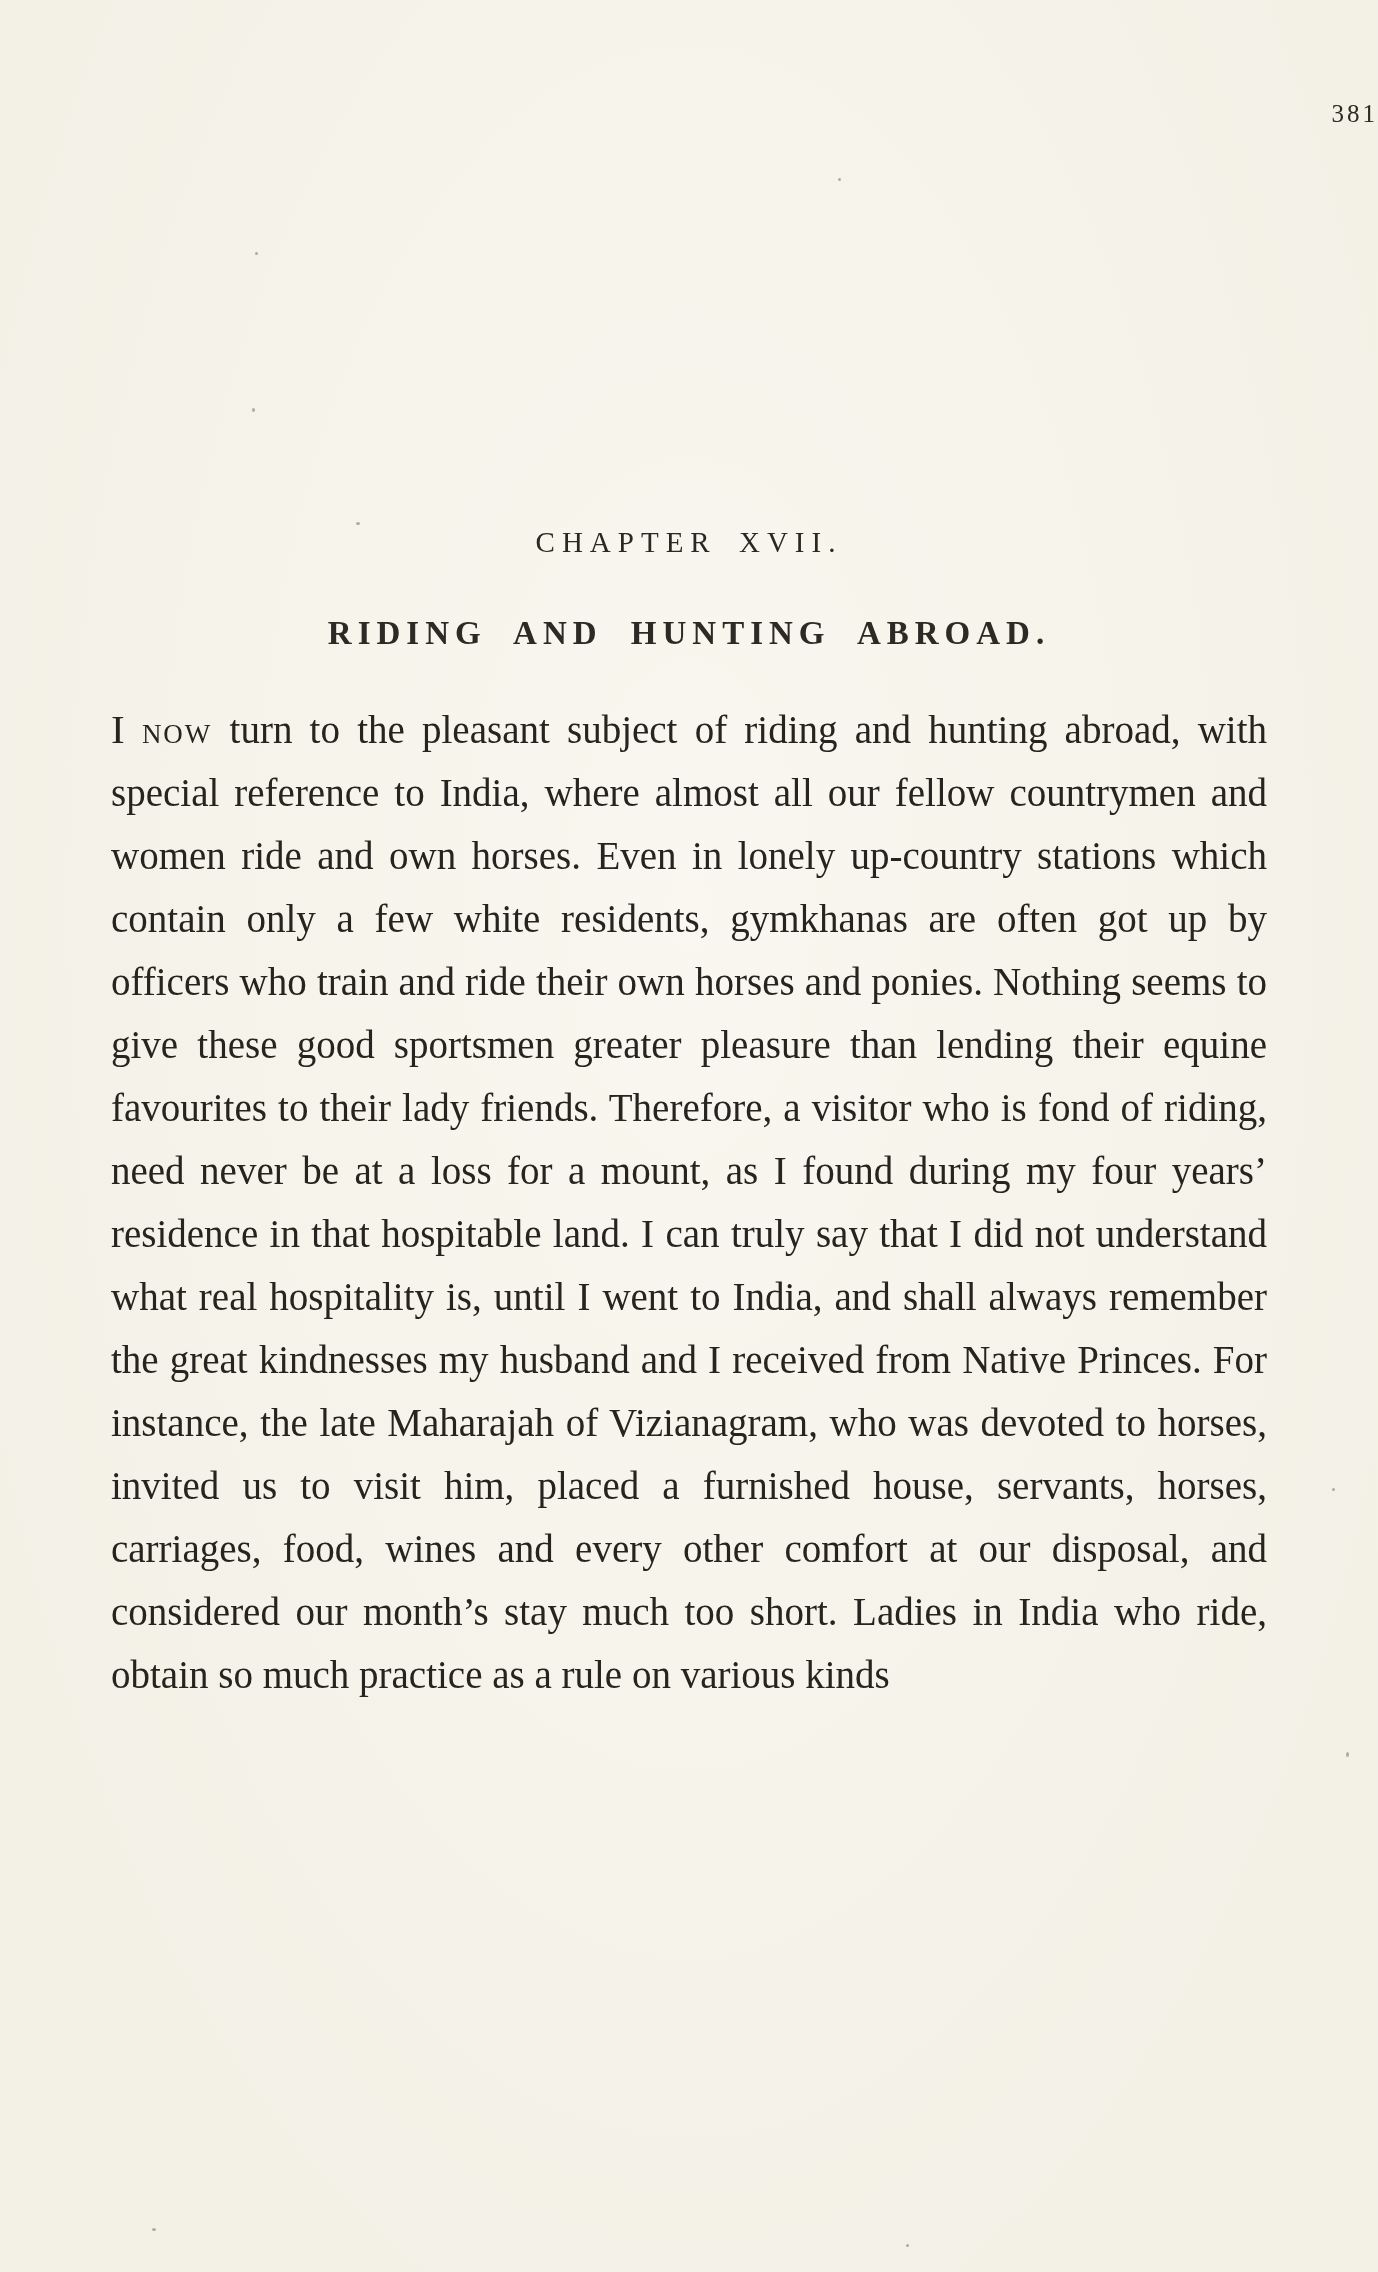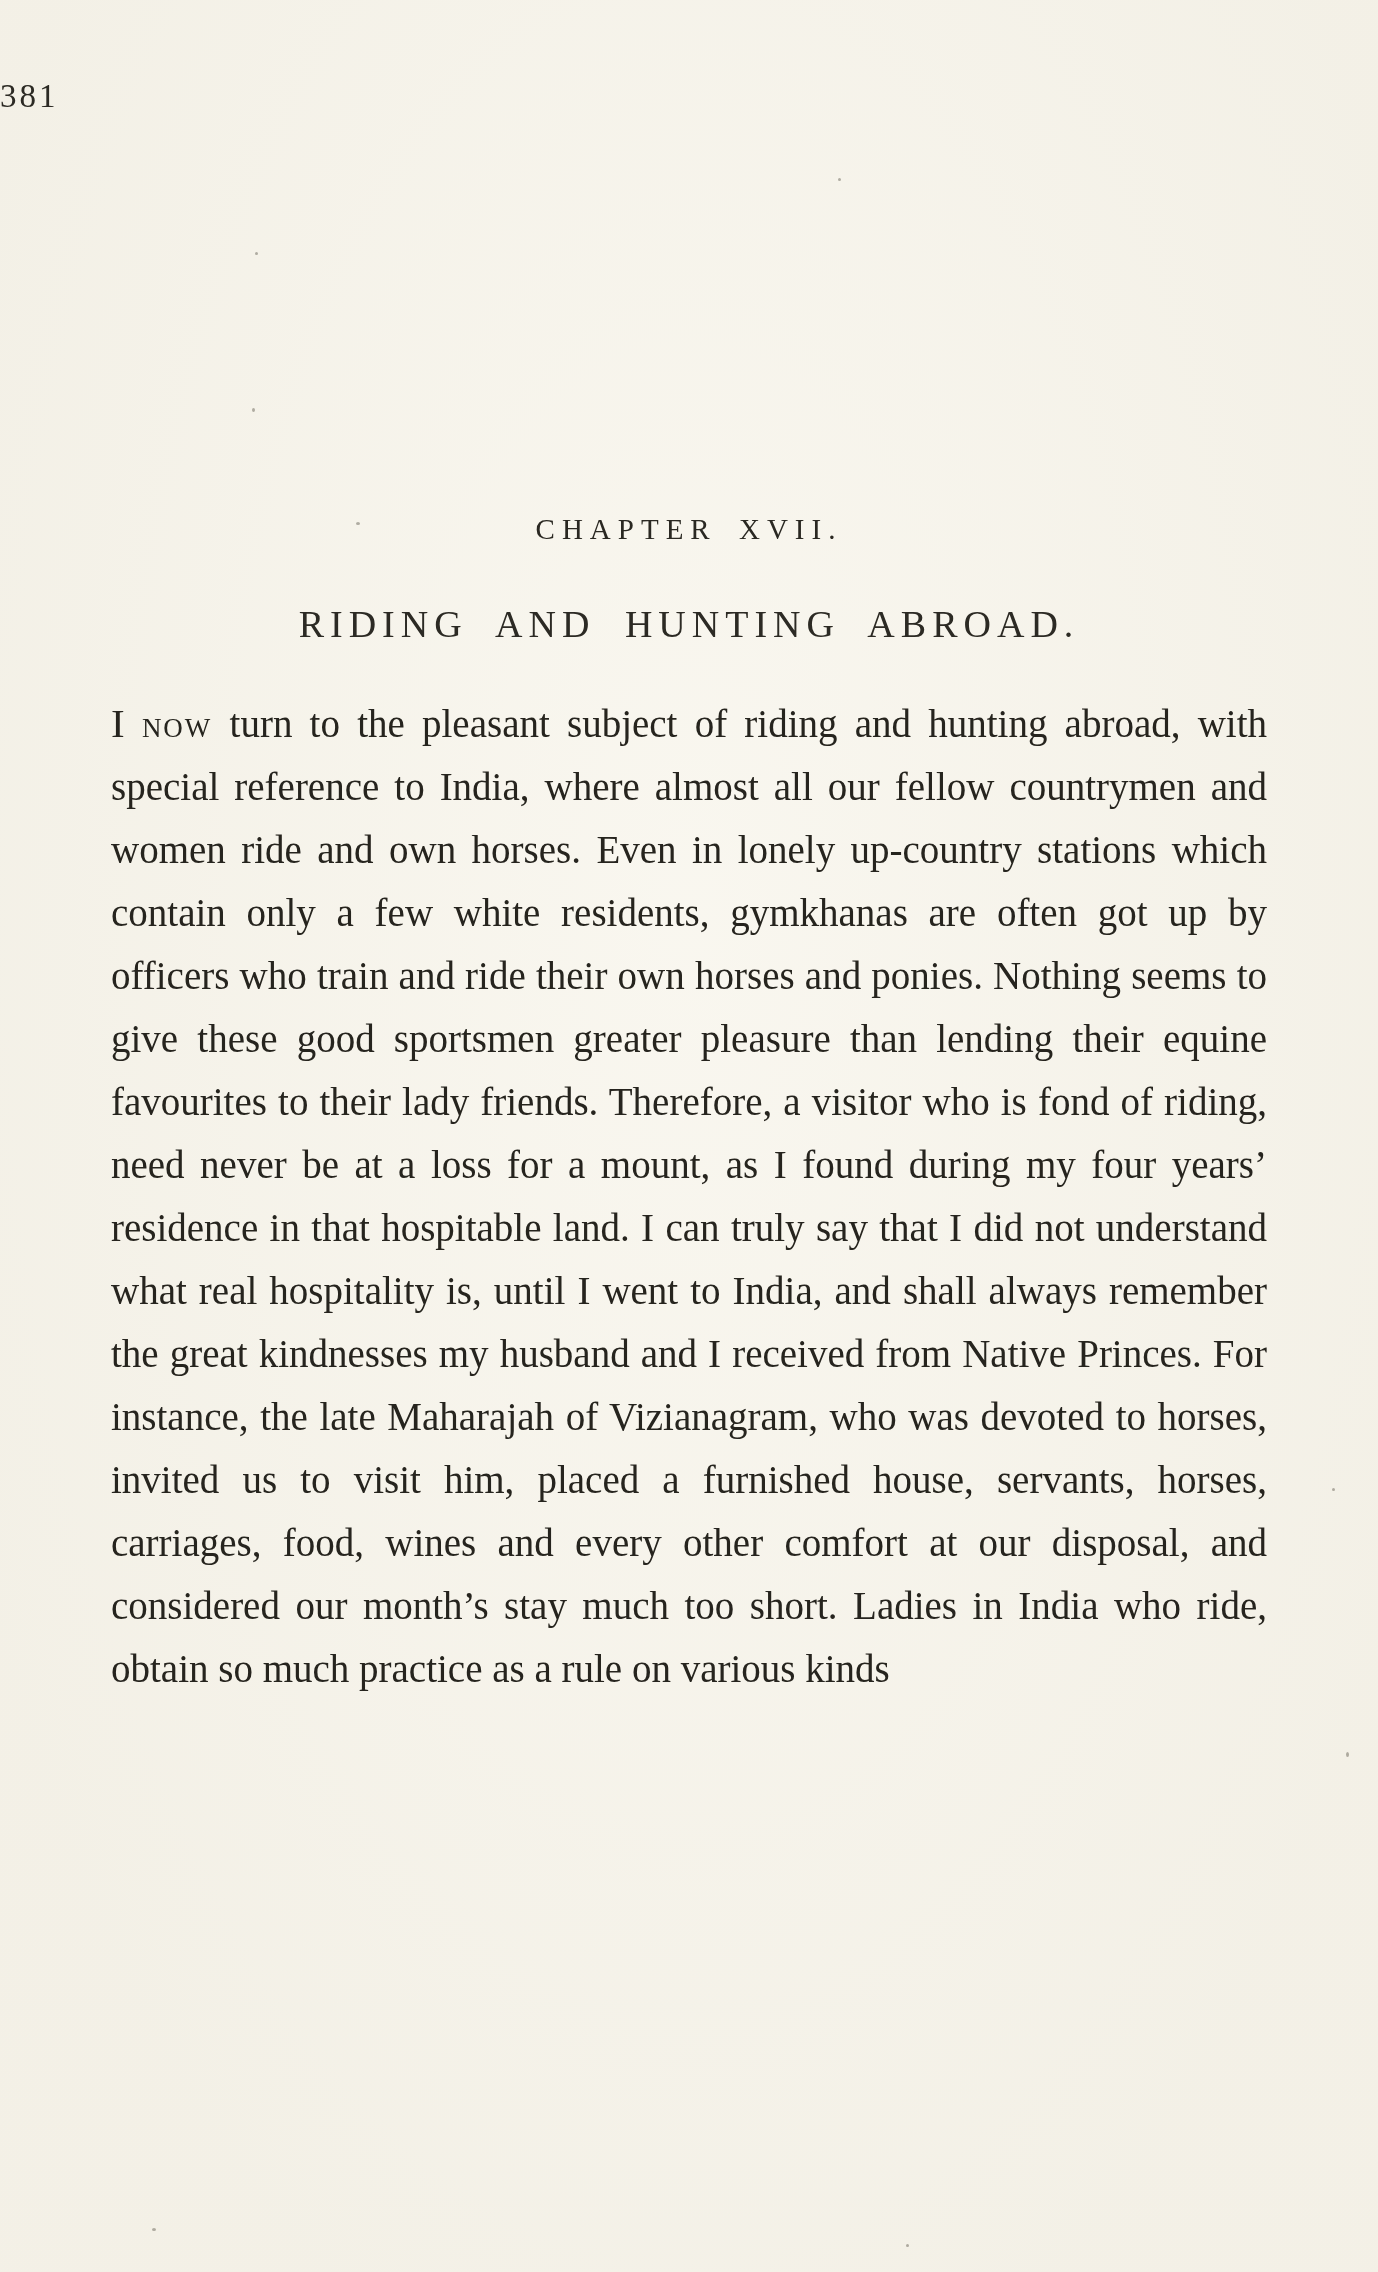--- a/index.html
+++ b/index.html
@@ -18,42 +18,42 @@
   .page {
     position: relative;
     width: 1378px;
     height: 2272px;
     background:
       radial-gradient(ellipse at 50% 40%, rgba(255,255,255,0.25), rgba(0,0,0,0.015) 80%),
       #f7f4ea;
   }
   .page-number {
     margin: 0;
-    padding-top: 78px;
-    text-align: left;
-    font-size: 33px;
+    padding-top: 100px;
+    text-align: right;
+    font-size: 25px;
     letter-spacing: 3px;
     color: #2c2a24;
   }
   .chapter-heading {
     margin: 0;
     margin-top: 398px;
     text-align: center;
     font-size: 29px;
     font-weight: normal;
     letter-spacing: 7px;
     word-spacing: 8px;
     color: #2a2822;
   }
   .section-heading {
     margin: 4px;
     margin-top: 56px;
     text-align: center;
-    font-size: 38px;
-    font-weight: normal;
+    font-size: 33px;
+    font-weight: bold;
     letter-spacing: 6px;
     word-spacing: 14px;
     color: #2c2a24;
   }
   .body-block {
     margin: 46px auto 0 auto;
     width: 1180px;
   }
   .body-paragraph {
     margin: 12px;

